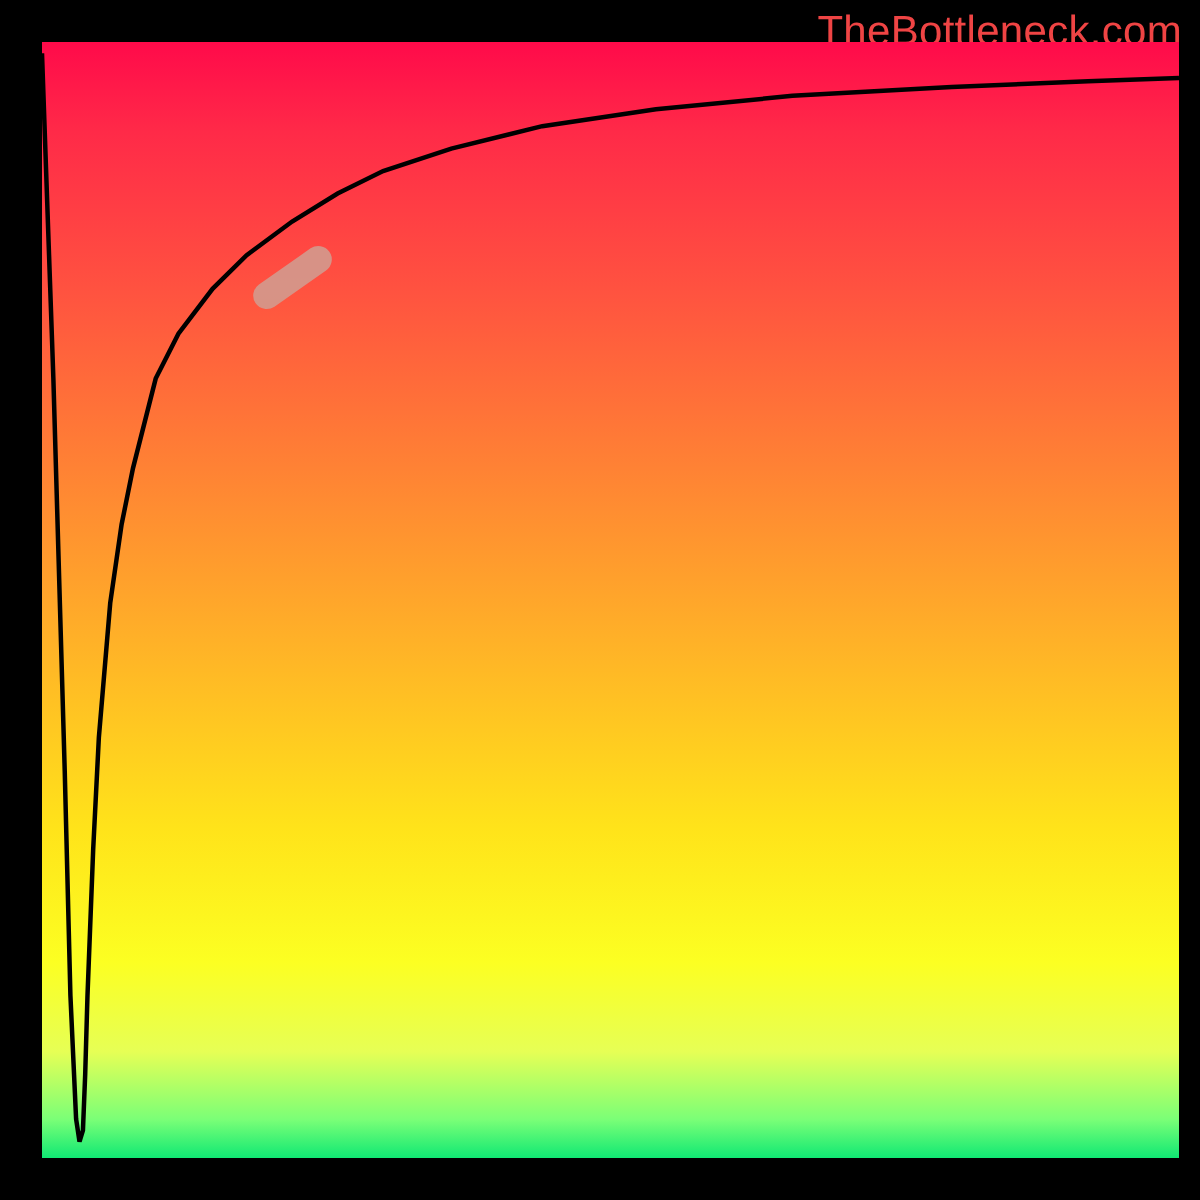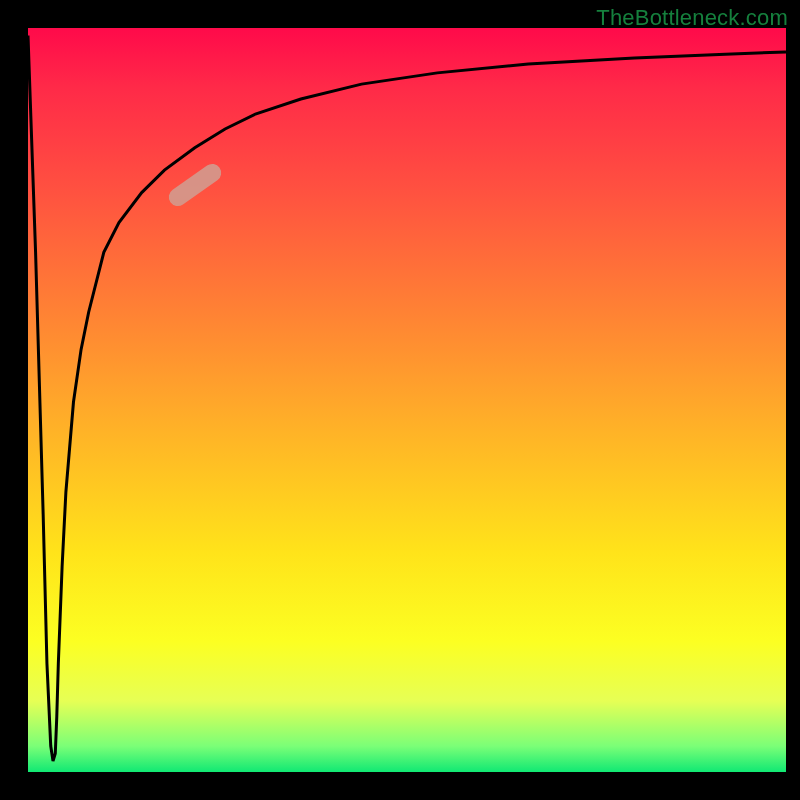--- a/index.html
+++ b/index.html
@@ -14,22 +14,22 @@
   .stage {
     position: relative;
     width: 800px;
     height: 800px;
     background: #000;
   }
   .watermark {
     position: absolute;
     top: 5px;
     right: 12px;
-    color: #15803d;
-    font-size: 22px;
+    color: #ef4444;
+    font-size: 28px;
     font-weight: 500;
     letter-spacing: 0.2px;
     user-select: none;
   }
   .plot-area {
     position: absolute;
     left: 28px;
     top: 28px;
     width: 758px;
     height: 748px;

